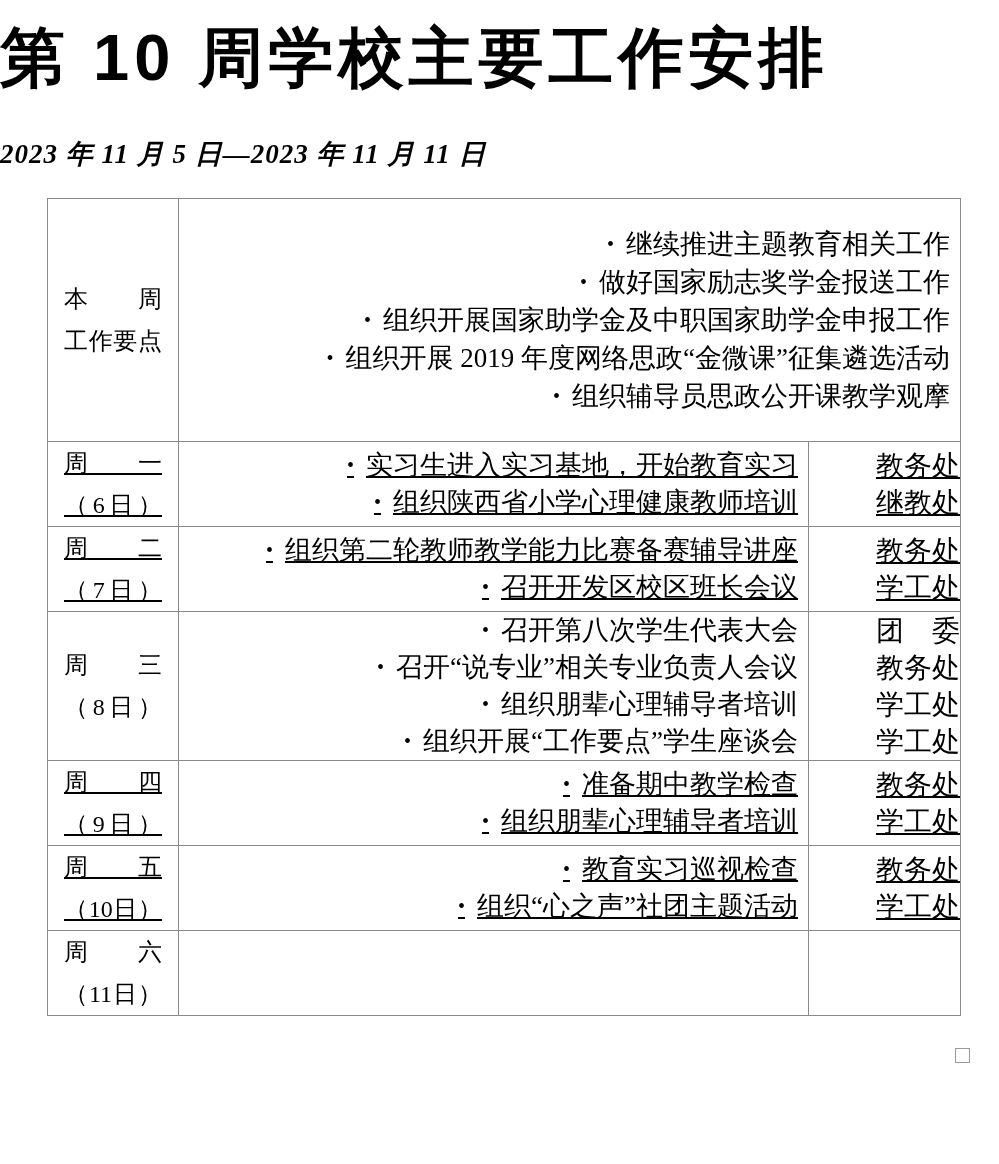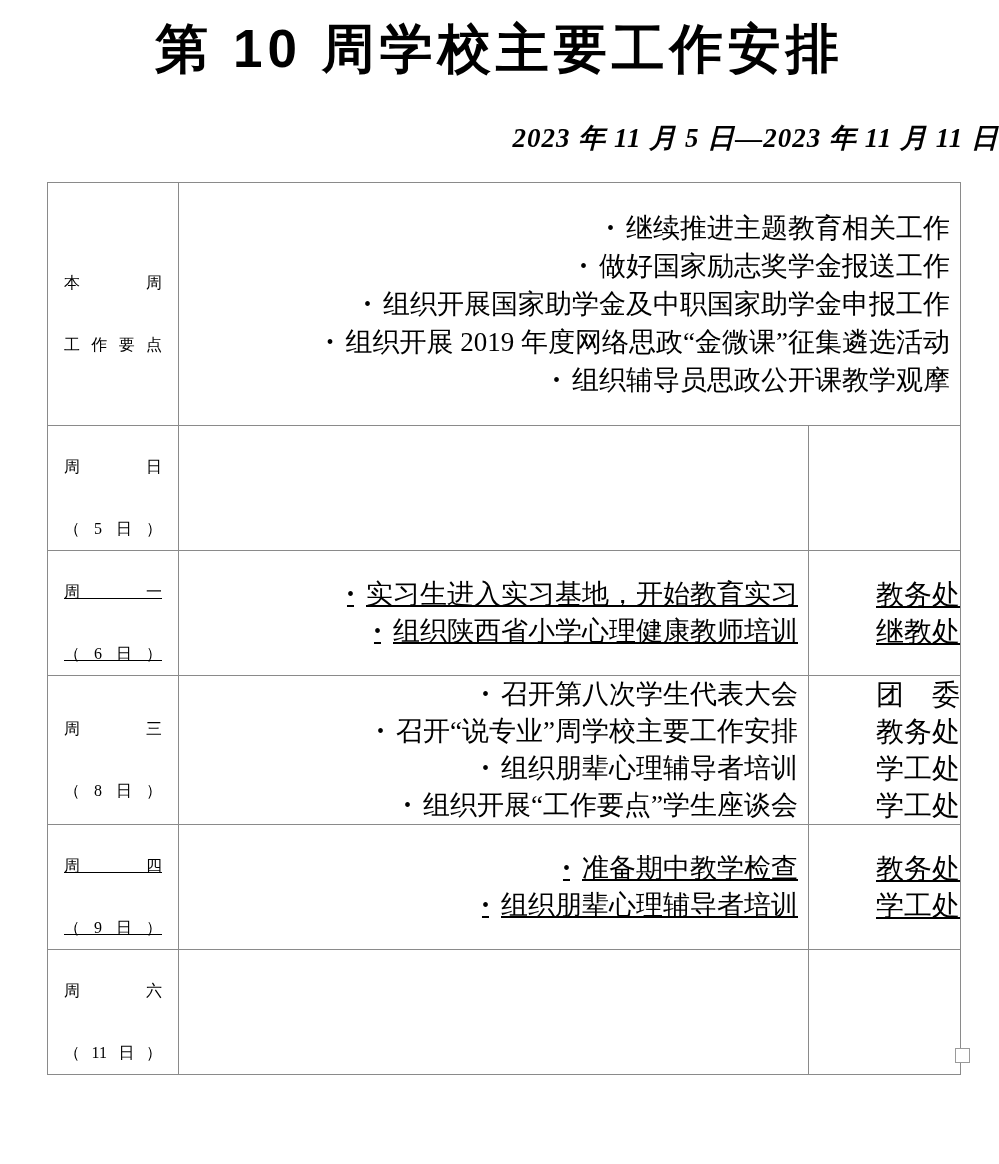--- a/index.html
+++ b/index.html
@@ -2,42 +2,42 @@
 <html><head>
 <meta charset="utf-8">
 <style>
   html,body{margin:0;padding:0;}
   body{
     width:999px;height:1164px;background:#ffffff;color:#000;
     font-family:"Liberation Serif","DejaVu Serif",serif;
     position:relative;overflow:hidden;
   }
   .title{
-    text-align:center;
+    text-align:left;
     font-family:"Liberation Sans","DejaVu Sans",sans-serif;
-    font-weight:900;font-size:53px;letter-spacing:5px;
+    font-weight:900;font-size:65px;letter-spacing:5px;
     margin:14px 0 0 0;
   }
   .subtitle{
-    text-align:right;font-style:italic;font-weight:bold;
+    text-align:left;font-style:italic;font-weight:bold;
     font-size:27px;margin-top:34px;letter-spacing:1px;
   }
   table.schedule{
     border-collapse:collapse;table-layout:fixed;
     width:913px;margin:26px 0 0 47px;
   }
   td{border:1.5px solid #8a8a8a;vertical-align:middle;padding:0;}
   col.c-day{width:131px;}
   col.c-task{width:630px;}
   col.c-dept{width:152px;}
 
   .day-cell{padding:0 16px;}
   .jl{
     text-align:justify;text-align-last:justify;
-    font-size:16px;line-height:42px;margin-top:20px;
+    font-size:24px;line-height:42px;
   }
   .summary-row td{height:242px;}
   .day-row-0 td{height:76px;}
   .day-row-1 td,.day-row-2 td,.day-row-4 td,.day-row-5 td{height:83px;text-decoration:underline;}
   .day-row-3 td{height:148px;}
   .day-row-6 td{height:84px;}
 
   .lines{display:flex;flex-direction:column;justify-content:center;height:100%;align-items:flex-end;}
   .task-cell{padding:0 10px 0 26px;}
   .summary-cell{padding:0 10px 0 30px;}
@@ -75,59 +75,65 @@
         <td class="summary-cell" colspan="2">
           <div class="lines" id="summary-items">
               <div class="task-line"><span class="bullet">•</span><span>继续推进主题教育相关工作</span></div>
               <div class="task-line"><span class="bullet">•</span><span>做好国家励志奖学金报送工作</span></div>
               <div class="task-line"><span class="bullet">•</span><span>组织开展国家助学金及中职国家助学金申报工作</span></div>
               <div class="task-line"><span class="bullet">•</span><span>组织开展 2019 年度网络思政“金微课”征集遴选活动</span></div>
               <div class="task-line"><span class="bullet">•</span><span>组织辅导员思政公开课教学观摩</span></div>
             </div>
         </td>
       </tr>
-    <tr class="day-row-0">
-    <td class="day-cell">
-      <div class="jl day-label">周日</div>
-      <div class="jl day-date">（5日）</div>
-    </td>
-    <td class="task-cell">
-      <div class="lines tasks"></div>
-    </td>
-    <td class="dept-cell">
-      <div class="lines depts"></div>
-    </td>
-  </tr>
         <tr class="day-row-1">
     <td class="day-cell">
       <div class="jl day-label">周一</div>
       <div class="jl day-date">（6日）</div>
     </td>
     <td class="task-cell">
       <div class="lines tasks">
               <div class="task-line"><span class="bullet">•</span><span>实习生进入实习基地，开始教育实习</span></div>
               <div class="task-line"><span class="bullet">•</span><span>组织陕西省小学心理健康教师培训</span></div>
             </div>
     </td>
     <td class="dept-cell">
       <div class="lines depts">
               <div class="dept-line">教务处</div>
               <div class="dept-line">继教处</div>
             </div>
     </td>
   </tr>
+        <tr class="day-row-2">
+    <td class="day-cell">
+      <div class="jl day-label">周二</div>
+      <div class="jl day-date">（7日）</div>
+    </td>
+    <td class="task-cell">
+      <div class="lines tasks">
+              <div class="task-line"><span class="bullet">•</span><span>组织第二轮教师教学能力比赛备赛辅导讲座</span></div>
+              <div class="task-line"><span class="bullet">•</span><span>召开开发区校区班长会议</span></div>
+            </div>
+    </td>
+    <td class="dept-cell">
+      <div class="lines depts">
+              <div class="dept-line">教务处</div>
+              <div class="dept-line">学工处</div>
+            </div>
+    </td>
+  </tr>
         <tr class="day-row-3">
     <td class="day-cell">
       <div class="jl day-label">周三</div>
       <div class="jl day-date">（8日）</div>
     </td>
     <td class="task-cell">
       <div class="lines tasks">
               <div class="task-line"><span class="bullet">•</span><span>召开第八次学生代表大会</span></div>
-              <div class="task-line"><span class="bullet">•</span><span>召开“说专业”周学校主要工作安排</span></div>
+              <div class="task-line"><span class="bullet">•</span><span>召开“说专业”相关专业负责人会议</span></div>
               <div class="task-line"><span class="bullet">•</span><span>组织朋辈心理辅导者培训</span></div>
               <div class="task-line"><span class="bullet">•</span><span>组织开展“工作要点”学生座谈会</span></div>
             </div>
     </td>
     <td class="dept-cell">
       <div class="lines depts">
               <div class="dept-line">团　委</div>
               <div class="dept-line">教务处</div>
               <div class="dept-line">学工处</div>
               <div class="dept-line">学工处</div>
@@ -145,20 +151,38 @@
               <div class="task-line"><span class="bullet">•</span><span>组织朋辈心理辅导者培训</span></div>
             </div>
     </td>
     <td class="dept-cell">
       <div class="lines depts">
               <div class="dept-line">教务处</div>
               <div class="dept-line">学工处</div>
             </div>
     </td>
   </tr>
+        <tr class="day-row-5">
+    <td class="day-cell">
+      <div class="jl day-label">周五</div>
+      <div class="jl day-date">（10日）</div>
+    </td>
+    <td class="task-cell">
+      <div class="lines tasks">
+              <div class="task-line"><span class="bullet">•</span><span>教育实习巡视检查</span></div>
+              <div class="task-line"><span class="bullet">•</span><span>组织“心之声”社团主题活动</span></div>
+            </div>
+    </td>
+    <td class="dept-cell">
+      <div class="lines depts">
+              <div class="dept-line">教务处</div>
+              <div class="dept-line">学工处</div>
+            </div>
+    </td>
+  </tr>
         <tr class="day-row-6">
     <td class="day-cell">
       <div class="jl day-label">周六</div>
       <div class="jl day-date">（11日）</div>
     </td>
     <td class="task-cell">
       <div class="lines tasks"></div>
     </td>
     <td class="dept-cell">
       <div class="lines depts"></div>

